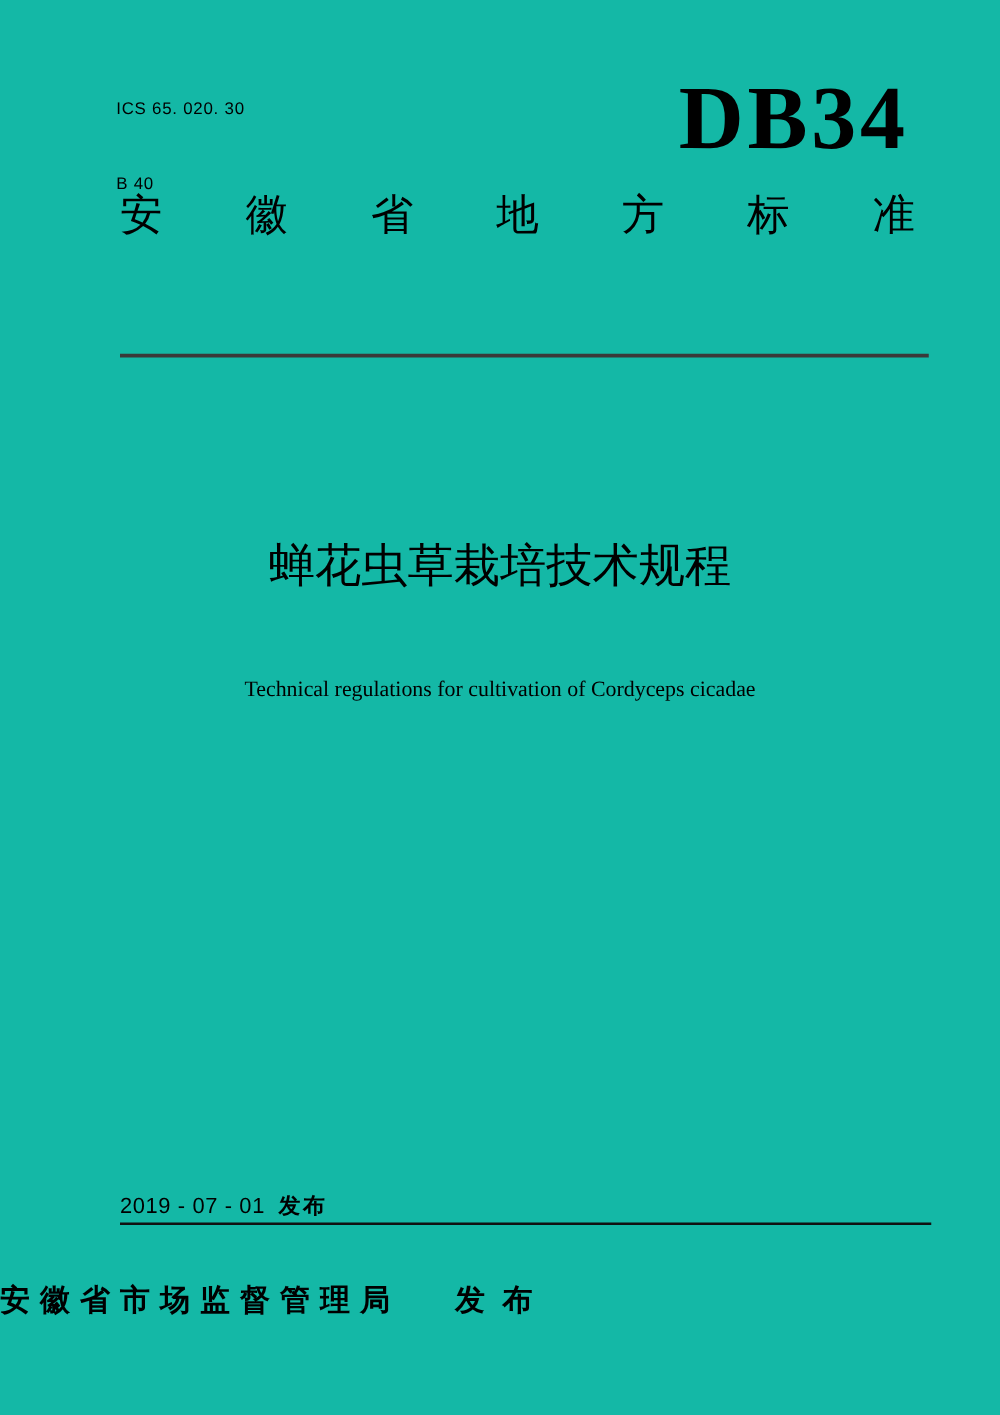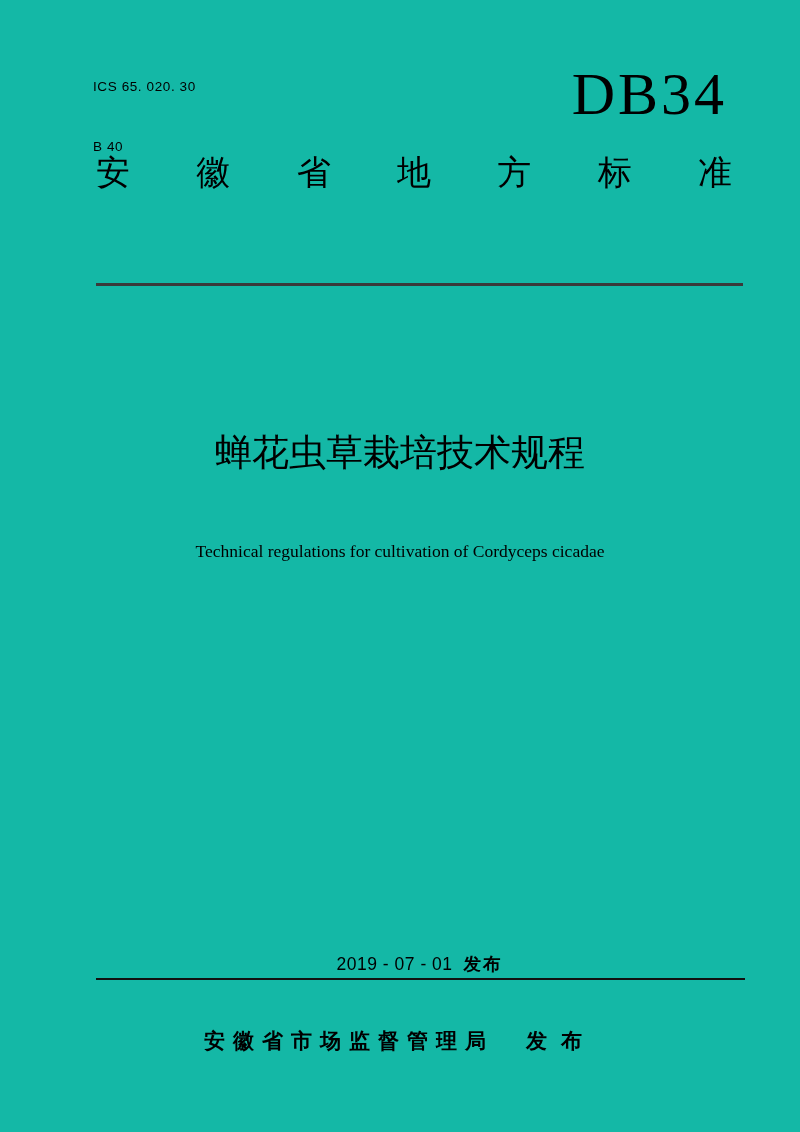--- a/index.html
+++ b/index.html
@@ -24,22 +24,22 @@
     font-size: 13.5px;
     line-height: 20px;
     letter-spacing: 0.6px;
     white-space: pre;
   }
   .db-logo {
     position: absolute;
     right: 73px;
     top: 56px;
     font-family: "Liberation Serif", serif;
-    font-weight: 400;
-    font-size: 60px;
+    font-weight: 700;
+    font-size: 72px;
     line-height: 76px;
     letter-spacing: 3px;
   }
   .standard-name {
     position: absolute;
     left: 96px;
     top: 150px;
     width: 636px;
     display: flex;
     justify-content: space-between;
@@ -87,21 +87,21 @@
     font-size: 17.5px;
     line-height: 22px;
     margin-top: 39px;
   }
   .dates-row {
     position: absolute;
     left: 96px;
     right: 57px;
     top: 953px;
     display: flex;
-    justify-content: center;
+    justify-content: space-between;
     font-size: 17.5px;
     line-height: 22px;
   }
   .date-value {
     letter-spacing: 0.5px;
   }
   .date-label {
     font-weight: 700;
     margin-left: 6px;
     letter-spacing: 2px;
@@ -111,24 +111,24 @@
     width: 649px;
     height: 2px;
     background: #111111;
   }
   .publisher-row {
     position: absolute;
     left: 0;
     right: 0;
     top: 1028px;
     display: flex;
-    justify-content: center;
+    justify-content: flex-start;
     align-items: baseline;
-    gap: 32px;
-    font-size: 21px;
+    gap: 44px;
+    font-size: 24px;
     line-height: 26px;
     font-weight: 700;
   }
   .publisher {
     letter-spacing: 8px;
   }
   .publish-label {
     letter-spacing: 14px;
   }
 </style>

